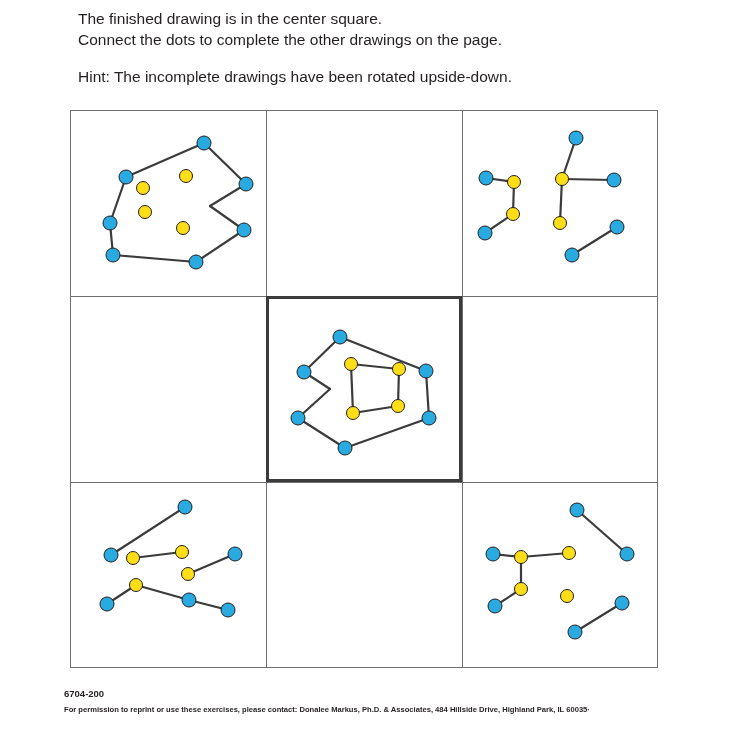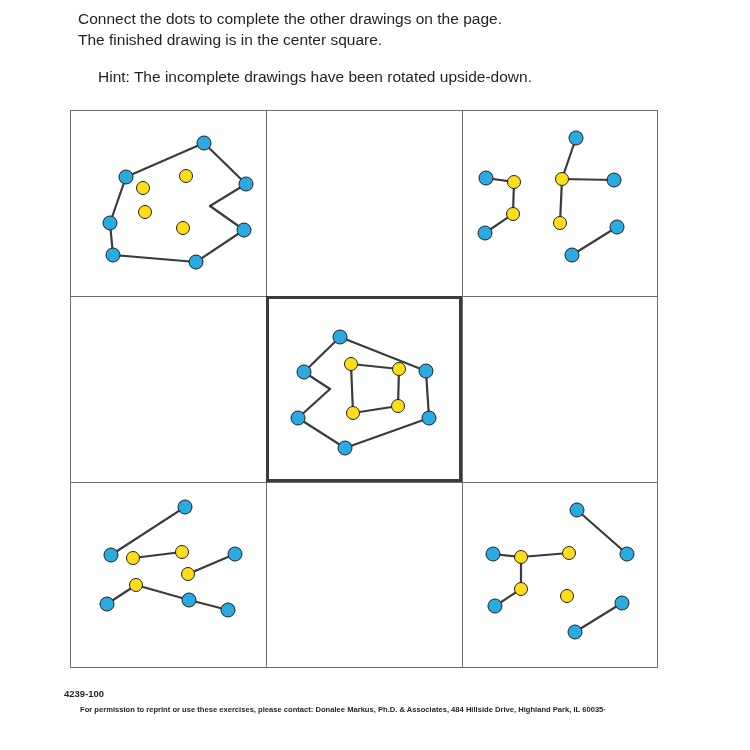--- a/index.html
+++ b/index.html
@@ -32,21 +32,20 @@
     line-height: 21px;
     color: #231f20;
     white-space: nowrap;
   }
   .instructions .hint {
     margin-top: 16px;
     font-size: 15.5px;
     line-height: 21px;
     color: #231f20;
     white-space: nowrap;
-    margin-left: 20px;
   }
   .grid-wrap {
     position: absolute;
     left: 70px;
     top: 110px;
     width: 608px;
     height: 568px;
   }
   svg.puzzle {
     display: block;
@@ -74,36 +73,36 @@
     position: absolute;
     left: 246px;
     top: 0;
     font-size: 8.3px;
     font-weight: bold;
     color: #231f20;
     white-space: nowrap;
   }
   .permission {
     position: absolute;
-    left: 16px;
+    left: 0;
     top: 17px;
     font-size: 7.6px;
     font-weight: bold;
     color: #231f20;
     white-space: nowrap;
   }
 </style>
 </head>
 <body>
 
 <div class="page">
 
   <div class="instructions">
+    <div class="line">The finished drawing is in the center square.</div>
     <div class="line">Connect the dots to complete the other drawings on the page.</div>
-    <div class="line">The finished drawing is in the center square.</div>
     <div class="hint">Hint: The incomplete drawings have been rotated upside-down.</div>
   </div>
 
   <div class="grid-wrap">
     <svg class="puzzle" id="puzzle-svg" width="608" height="568" viewBox="0 0 608 568">
         <rect x="0.5" y="0.5" width="587" height="557" fill="none" stroke="#6d6e71" stroke-width="1"></rect>
         <line x1="196.5" y1="0" x2="196.5" y2="558" stroke="#6d6e71" stroke-width="1"></line>
         <line x1="392.5" y1="0" x2="392.5" y2="558" stroke="#6d6e71" stroke-width="1"></line>
         <line x1="0" y1="186.5" x2="588" y2="186.5" stroke="#6d6e71" stroke-width="1"></line>
         <line x1="0" y1="372.5" x2="588" y2="372.5" stroke="#6d6e71" stroke-width="1"></line>
@@ -209,18 +208,18 @@
           <circle cx="59" cy="75" r="6.5" fill="#ffde17" stroke="#231f20" stroke-width="1"></circle>
           <circle cx="107" cy="71" r="6.5" fill="#ffde17" stroke="#231f20" stroke-width="1"></circle>
           <circle cx="59" cy="107" r="6.5" fill="#ffde17" stroke="#231f20" stroke-width="1"></circle>
           <circle cx="105" cy="114" r="6.5" fill="#ffde17" stroke="#231f20" stroke-width="1"></circle>
         </g>
       </svg>
   </div>
 
   <div class="footer">
     <div class="footer-row1">
-      <span class="code">4239-100</span>
+      <span class="code">6704-200</span>
     </div>
     <div class="permission">For permission to reprint or use these exercises, please contact: Donalee Markus, Ph.D. &amp; Associates, 484 Hillside Drive, Highland Park, IL 60035·</div>
   </div>
 
 </div>
 
 </body></html>

